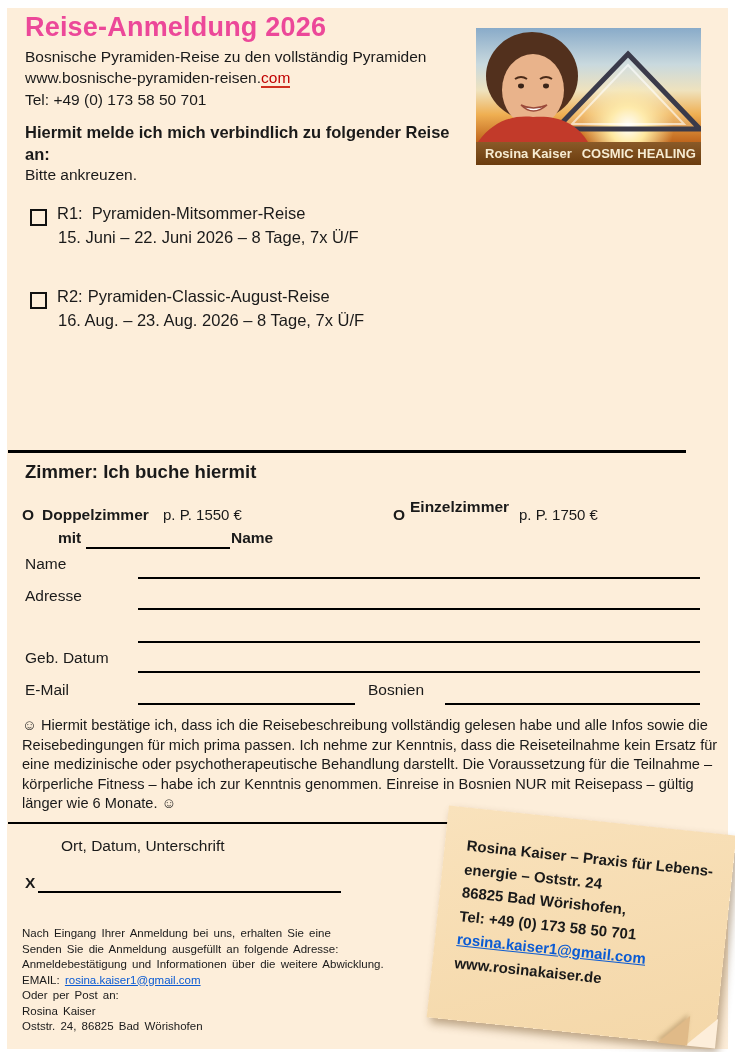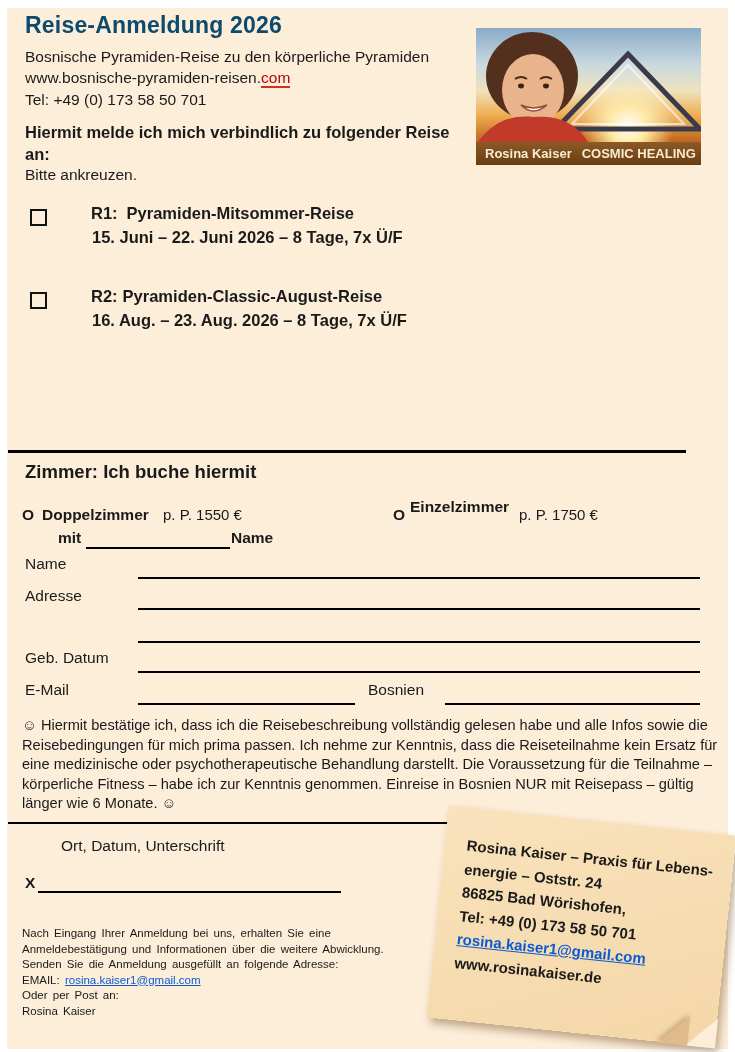--- a/index.html
+++ b/index.html
@@ -3,35 +3,35 @@
 <meta charset="utf-8">
 <style>
   html,body{margin:0;padding:0;}
   body{
     width:735px;height:1052px;position:relative;background:#ffffff;overflow:hidden;
     font-family:"Liberation Sans",sans-serif;color:#1a1a1a;
   }
   .sheet{position:absolute;left:7px;top:8px;width:721px;height:1041px;background:#fdeeda;}
   .abs{position:absolute;}
   
-  .title{left:25px;top:12px;font-size:23px;font-weight:bold;color:#0c4a6e;letter-spacing:.2px;}
+  .title{left:25px;top:12px;font-size:27px;font-weight:bold;color:#ec4899;letter-spacing:.2px;}
   .hline{left:25px;font-size:15.5px;line-height:21px;}
   .tld{color:#c00000;border-bottom:2px solid #d03020;}
   .intro{left:25px;top:121px;width:452px;font-size:16.5px;font-weight:bold;line-height:22px;}
   .instruction{left:25px;top:166px;font-size:15.5px;}
   
   .photo-card{left:476px;top:28px;width:225px;height:137px;}
   .photo{width:225px;height:114px;position:relative;overflow:hidden;box-shadow:inset 0 0 10px 5px #fdeeda;}
   .photo svg{display:block;}
   .photo-bar{width:225px;height:23px;background:linear-gradient(#8a5a28,#6b3c0e);
     display:flex;align-items:center;padding-left:9px;box-sizing:border-box;gap:10px;}
   .photo-bar span{color:#f7ecd2;font-size:13px;font-weight:bold;white-space:nowrap;}
   
   .checkbox{width:13px;height:13px;border:2px solid #111;background:transparent;display:block;}
-  .trip-line{font-size:16.5px;font-weight:bold;white-space:nowrap;margin-left:34px;}
+  .trip-line{font-size:16.5px;font-weight:normal;white-space:nowrap;}
   .trip-code{margin-right:9px;}
   
   .divider1{left:8px;top:450px;width:678px;height:3px;background:#000;}
   .divider2{left:8px;top:822px;width:446px;height:2px;background:#000;}
   .fline{height:2px;background:#000;}
   
   .zimmer-h{left:25px;top:461px;font-size:18.5px;font-weight:bold;}
   .room-label{font-size:15.5px;font-weight:bold;white-space:nowrap;}
   .room-price{font-size:15px;white-space:nowrap;}
   .flabel{font-size:15.5px;white-space:nowrap;}
@@ -54,21 +54,21 @@
     filter:drop-shadow(-2px -2px 2px rgba(110,75,30,.3));}
   .note-text{padding:26px 16px 0 22px;font-size:15px;font-weight:bold;line-height:23.5px;}
   .note-text .maillink{font-size:15px;}
 </style>
 </head>
 <body>
 
 <div class="sheet"></div>
 
 <div class="abs title">Reise-Anmeldung 2026</div>
-<div class="abs hline" style="top:46px;">Bosnische Pyramiden-Reise zu den körperliche Pyramiden</div>
+<div class="abs hline" style="top:46px;">Bosnische Pyramiden-Reise zu den vollständig Pyramiden</div>
 <div class="abs hline" style="top:67px;"><span>www.bosnische-pyramiden-reisen.</span><span class="tld">com</span></div>
 <div class="abs hline" style="top:89px;">Tel: +49 (0) 173 58 50 701</div>
 <div class="abs intro">Hiermit melde ich mich verbindlich zu folgender Reise an:</div>
 <div class="abs instruction">Bitte ankreuzen.</div>
 
 <div class="abs photo-card">
   <div class="photo">
     <svg width="225" height="114" viewBox="0 0 225 114">
       <defs>
         <linearGradient id="sky" x1="0" y1="0" x2="0" y2="1">
@@ -147,25 +147,26 @@
 
 <div class="abs confirm">☺ Hiermit bestätige ich, dass ich die Reisebeschreibung vollständig gelesen habe und alle Infos sowie die Reisebedingungen für mich prima passen. Ich nehme zur Kenntnis, dass die Reiseteilnahme kein Ersatz für eine medizinische oder psychotherapeutische Behandlung darstellt. Die Voraussetzung für die Teilnahme – körperliche Fitness – habe ich zur Kenntnis genommen. Einreise in Bosnien NUR mit Reisepass – gültig länger wie 6 Monate. ☺</div>
 
 <div class="abs divider2"></div>
 <div class="abs sig-label">Ort, Datum, Unterschrift</div>
 <span class="abs xmark">X</span>
 <div class="abs fline" style="left:38px;top:891px;width:303px;height:1.5px;"></div>
 
 <div class="abs footer">
   <div>Nach Eingang Ihrer Anmeldung bei uns, erhalten Sie eine</div>
+  <div>Senden Sie die Anmeldung ausgefüllt an folgende Adresse:</div>
   <div>Anmeldebestätigung und Informationen über die weitere Abwicklung.</div>
-  <div>Senden Sie die Anmeldung ausgefüllt an folgende Adresse:</div>
   <div><span>EMAIL: </span><span class="maillink">rosina.kaiser1@gmail.com</span></div>
   <div>Oder per Post an:</div>
   <div>Rosina Kaiser</div>
+  <div>Oststr. 24, 86825 Bad Wörishofen</div>
 </div>
 
 <div class="abs note">
   <div class="note-text">
     <div>Rosina Kaiser – Praxis für Lebens-</div>
     <div>energie – Oststr. 24</div>
     <div>86825 Bad Wörishofen,</div>
     <div>Tel: +49 (0) 173 58 50 701</div>
     <div class="maillink">rosina.kaiser1@gmail.com</div>
     <div>www.rosinakaiser.de</div>

